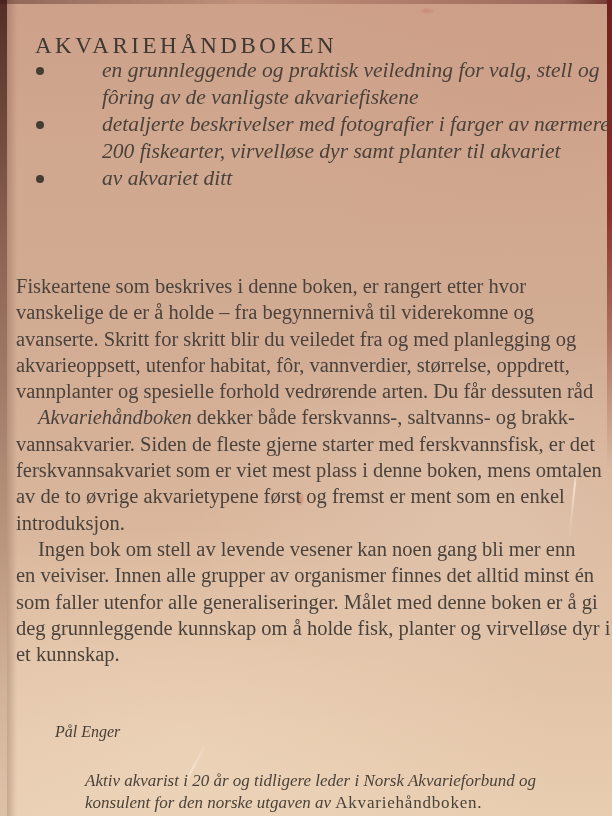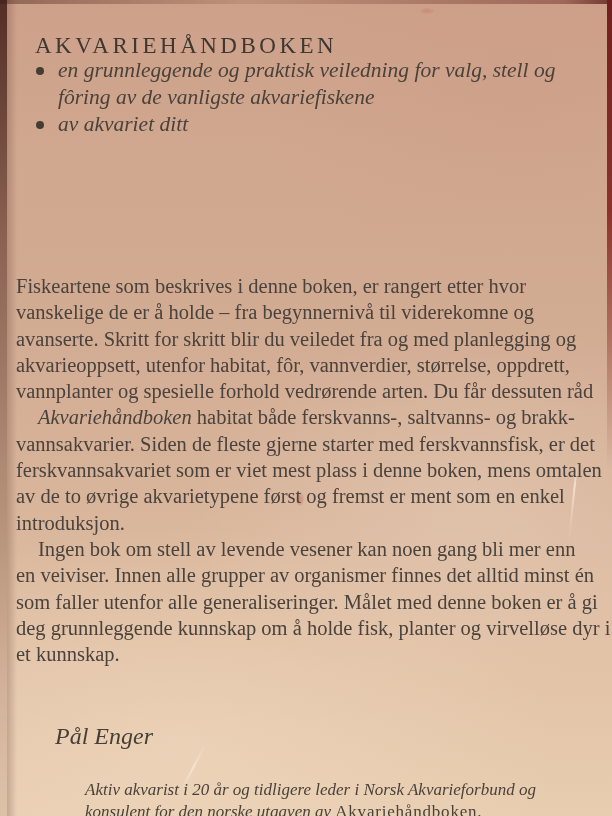--- a/index.html
+++ b/index.html
@@ -32,35 +32,35 @@
     background:radial-gradient(rgba(186,92,74,0.45),rgba(186,92,74,0));}
   .smudge-2{left:420px;top:8px;width:14px;height:6px;border-radius:50%;
     background:radial-gradient(rgba(198,120,104,0.5),rgba(198,120,104,0));}
 
   .title{
     position:absolute;top:33px;left:35px;
     font-size:23px;letter-spacing:3.5px;
     color:#3e3831;white-space:nowrap;
   }
   .bullets{position:absolute;top:57px;left:36px;width:545px;}
-  .bullet-item{display:flex;margin:0;}
+  .bullet-item{display:flex;margin:0;gap:44px;}
   .bullet-dot{flex:0 0 22px;padding-top:10px;}
   .bullet-dot span{display:block;width:8px;height:8px;border-radius:50%;background:#453c34;}
   .bullet-text{
     font-style:italic;font-size:21.5px;line-height:27px;color:#4a423a;
   }
   .body-text{
     position:absolute;top:273px;left:16px;width:560px;
     font-size:20.5px;line-height:26.3px;color:#4a423c;
   }
   .body-line{white-space:nowrap;}
   .indented{text-indent:22px;}
   .italic-lead{font-style:italic;}
   .author{position:absolute;top:723px;left:55px;width:520px;}
-  .author-name{font-style:italic;font-size:24px;color:#463e37;margin-bottom:3px;}
+  .author-name{font-style:italic;font-size:16px;color:#463e37;margin-bottom:3px;}
   .author-bio{margin-left:30px;font-style:italic;font-size:17px;line-height:22px;color:#4a423a;margin-top:29px;}
   .book-title-roman{font-style:normal;letter-spacing:0.8px;}
 </style>
 </head>
 <body>
 
 <div class="cover">
 
   <div class="edge-top"></div>
   <div class="edge-left"></div>
@@ -81,35 +81,44 @@
       <div class="bullet-text">
         <div class="body-line">en grunnleggende og praktisk veiledning for valg, stell og</div>
         <div class="body-line">fôring av de vanligste akvariefiskene</div>
       </div>
     </div>
     <div class="bullet-item">
       <div class="bullet-dot">
           <span></span>
         </div>
       <div class="bullet-text">
+        <div class="body-line">detaljerte beskrivelser med fotografier i farger av nærmere</div>
+        <div class="body-line">200 fiskearter, virvelløse dyr samt planter til akvariet</div>
+      </div>
+    </div>
+    <div class="bullet-item">
+      <div class="bullet-dot">
+          <span></span>
+        </div>
+      <div class="bullet-text">
         <div class="body-line">av akvariet ditt</div>
       </div>
     </div>
   </div>
 
   <div class="body-text">
     <div>
       <div class="body-line">Fiskeartene som beskrives i denne boken, er rangert etter hvor</div>
       <div class="body-line">vanskelige de er å holde – fra begynnernivå til viderekomne og</div>
       <div class="body-line">avanserte. Skritt for skritt blir du veiledet fra og med planlegging og</div>
       <div class="body-line">akvarieoppsett, utenfor habitat, fôr, vannverdier, størrelse, oppdrett,</div>
       <div class="body-line">vannplanter og spesielle forhold vedrørende arten. Du får dessuten råd</div>
     </div>
     <div>
-      <div class="body-line indented"><span class="italic-lead">Akvariehåndboken</span><span> habitat både ferskvanns-, saltvanns- og brakk-</span></div>
+      <div class="body-line indented"><span class="italic-lead">Akvariehåndboken</span><span> dekker både ferskvanns-, saltvanns- og brakk-</span></div>
       <div class="body-line">vannsakvarier. Siden de fleste gjerne starter med ferskvannsfisk, er det</div>
       <div class="body-line">ferskvannsakvariet som er viet mest plass i denne boken, mens omtalen</div>
       <div class="body-line">av de to øvrige akvarietypene først og fremst er ment som en enkel</div>
       <div class="body-line">introduksjon.</div>
     </div>
     <div>
       <div class="body-line indented">Ingen bok om stell av levende vesener kan noen gang bli mer enn</div>
       <div class="body-line">en veiviser. Innen alle grupper av organismer finnes det alltid minst én</div>
       <div class="body-line">som faller utenfor alle generaliseringer. Målet med denne boken er å gi</div>
       <div class="body-line">deg grunnleggende kunnskap om å holde fisk, planter og virvelløse dyr i</div>

